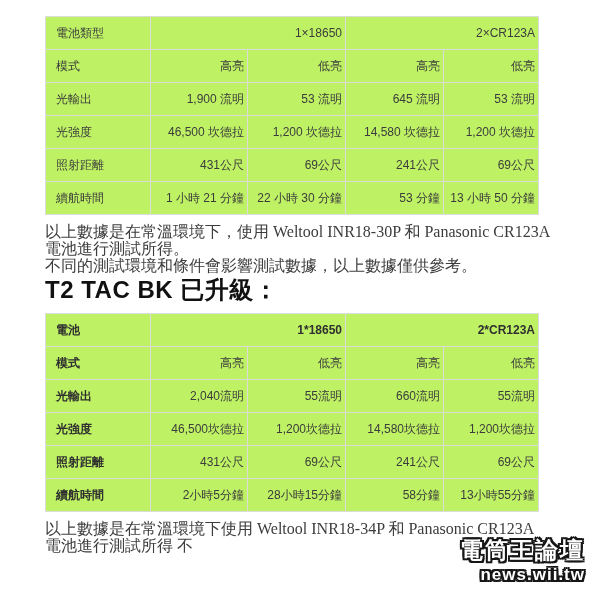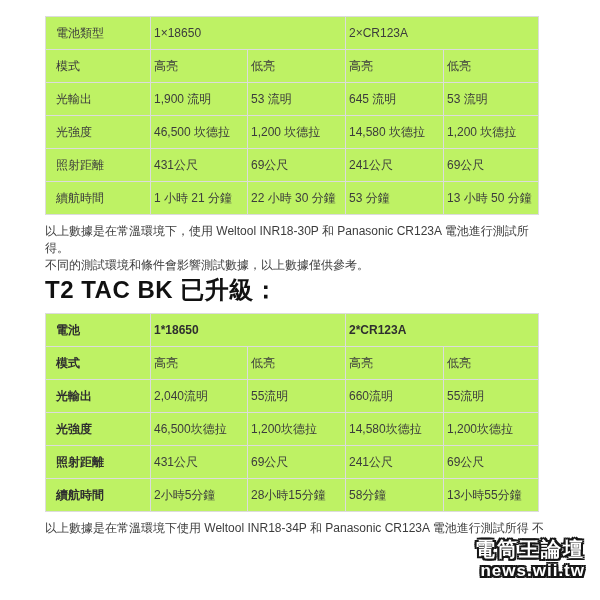--- a/index.html
+++ b/index.html
@@ -14,41 +14,41 @@
     margin:0 0 7px 0;letter-spacing:0.5px;
   }
   table.spec{
     border-collapse:collapse;table-layout:fixed;width:493px;
     background:#bef264;
   }
   table.spec td{
     border:1px solid #dcdcdc;
     height:32px;
     font-size:12px;color:#3c3c3c;
-    text-align:left;padding:0 3px;
+    text-align:right;padding:0 3px;
     overflow:hidden;white-space:nowrap;
   }
   table.spec td.label{text-align:left;padding-left:10px;}
   table.spec.bold-head td.label,
   table.spec.bold-head td.battery{font-weight:bold;color:#2f2f2f;}
   .footnote{
     width:505px;margin:8px 0 0 0;
-    font-size:12px;line-height:17px;color:#3c3c3c;
+    font-size:16px;line-height:17px;color:#3c3c3c;font-family:Liberation Serif, serif;
   }
   .section2{}
   .watermark{
     position:absolute;top:537px;right:15px;
     text-align:right;font-weight:bold;color:#ffffff;line-height:1.2;
     text-shadow:
       -2px -2px 0 #161616, 2px -2px 0 #161616,
       -2px  2px 0 #161616, 2px  2px 0 #161616,
       -2px  0   0 #161616, 2px  0   0 #161616,
        0   -2px 0 #161616, 0    2px 0 #161616;
   }
-  .watermark .l1{font-size:20px;letter-spacing:2px;margin-left:26px;}
+  .watermark .l1{font-size:23px;letter-spacing:2px;margin-left:26px;}
   .watermark .l2{font-size:17px;letter-spacing:1px;padding-left:22px;}
 </style>
 </head>
 <body>
 
 <div class="content">
 
 
   <table class="spec">
     <colgroup>

